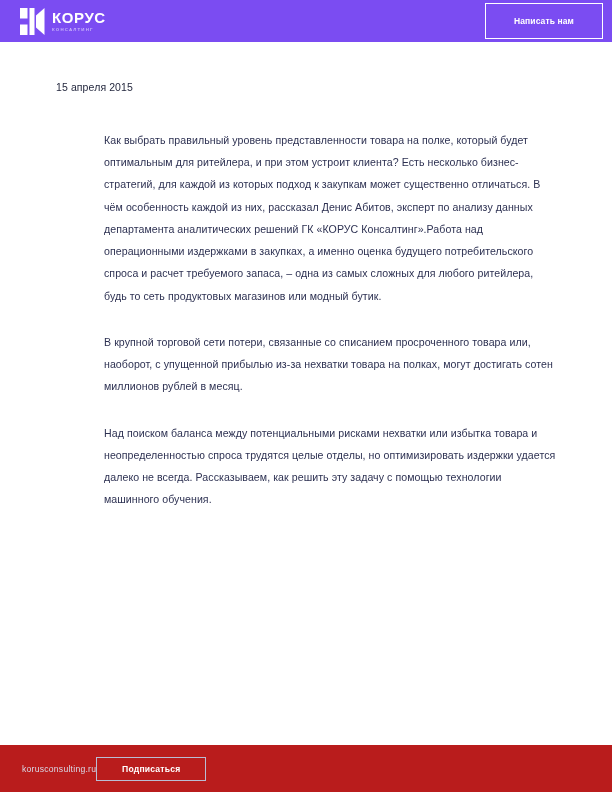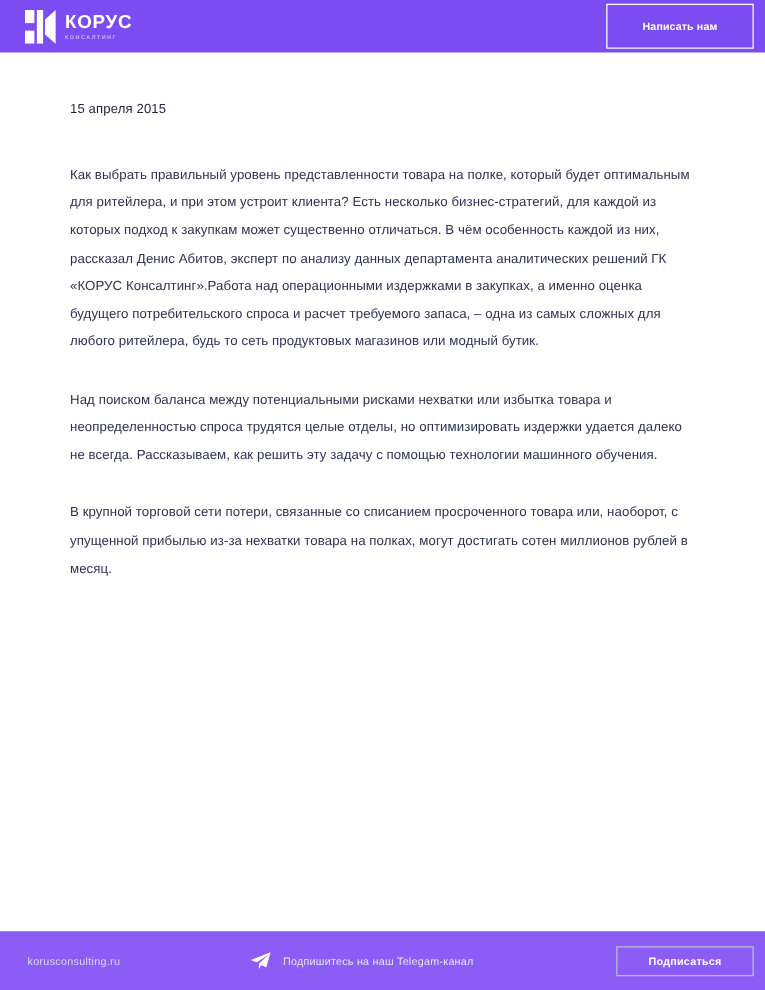--- a/index.html
+++ b/index.html
@@ -110,39 +110,40 @@
     font-size: 22.5px;
     font-weight: bold;
     line-height: 1.62;
     color: #17171c;
     letter-spacing: -0.1px;
     max-width: 470px;
   }
 
   .body-copy {
     margin-top: 36px;
+    margin-left: 48px;
   }
 
   .body-copy p {
     margin: 0 0 24px 0;
     font-size: 10.6px;
     line-height: 2.1;
     color: #2d3152;
     letter-spacing: 0.06px;
     text-align: left;
   }
 
   .body-copy p:last-child {
     margin-bottom: 0;
   }
 
   
   .footer {
     height: 47px;
-    background: #8b5cf6;
+    background: #b91c1c;
     display: flex;
     align-items: center;
     padding: 0 9px 0 22px;
     box-sizing: border-box;
     flex: 0 0 auto;
   }
 
   .footer-site {
     color: #d8dae8;
     font-size: 8.6px;
@@ -214,32 +215,26 @@
     <button class="header-btn">Написать нам</button>
   </div>
 
   <div class="content">
 
     <div class="date">15 апреля 2015</div>
 
 
     <div class="body-copy">
       <p>Как выбрать правильный уровень представленности товара на полке, который будет оптимальным для ритейлера, и при этом устроит клиента? Есть несколько бизнес-стратегий, для каждой из которых подход к закупкам может существенно отличаться. В чём особенность каждой из них, рассказал Денис Абитов, эксперт по анализу данных департамента аналитических решений ГК «КОРУС Консалтинг».Работа над операционными издержками в закупках, а именно оценка будущего потребительского спроса и расчет требуемого запаса, – одна из самых сложных для любого ритейлера, будь то сеть продуктовых магазинов или модный бутик.</p>
+      <p>В крупной торговой сети потери, связанные со списанием просроченного товара или, наоборот, с упущенной прибылью из-за нехватки товара на полках, могут достигать сотен миллионов рублей в месяц.</p>
       <p>Над поиском баланса между потенциальными рисками нехватки или избытка товара и неопределенностью спроса трудятся целые отделы, но оптимизировать издержки удается далеко не всегда. Рассказываем, как решить эту задачу с помощью технологии машинного обучения.</p>
-      <p>В крупной торговой сети потери, связанные со списанием просроченного товара или, наоборот, с упущенной прибылью из-за нехватки товара на полках, могут достигать сотен миллионов рублей в месяц.</p>
     </div>
   </div>
 
   <div class="footer">
 
     <span class="footer-site">korusconsulting.ru</span>
 
-    <div class="footer-mid">
-      <svg class="tg-icon" viewBox="0 0 20 17" aria-hidden="true">
-        <path d="M19.4 0.5 L0.6 7.9 L6.6 10.1 L17.3 3.0 L8.6 11.2 L8.2 16.4 L11.0 12.6 L15.3 14.9 Z" fill="#ffffff"></path>
-      </svg>
-      <span class="footer-cta-text">Подпишитесь на наш Telegam-канал</span>
-    </div>
 
     <button class="footer-btn">Подписаться</button>
   </div>
 
 </div>
 
 </body></html>

